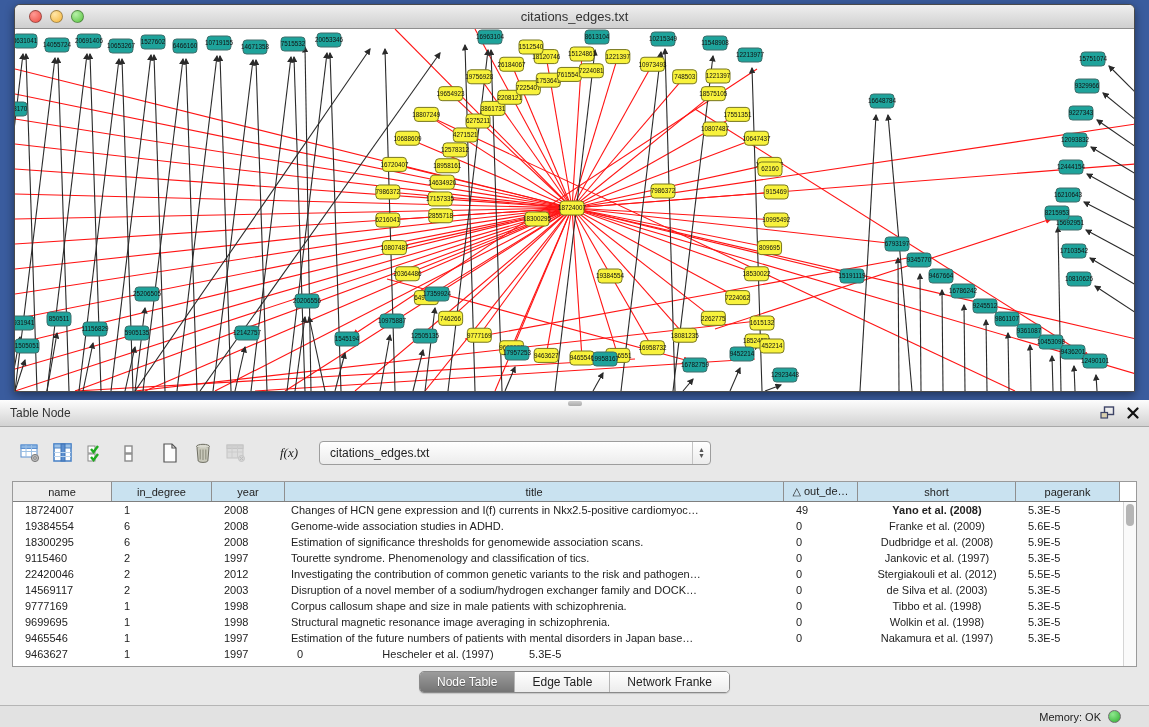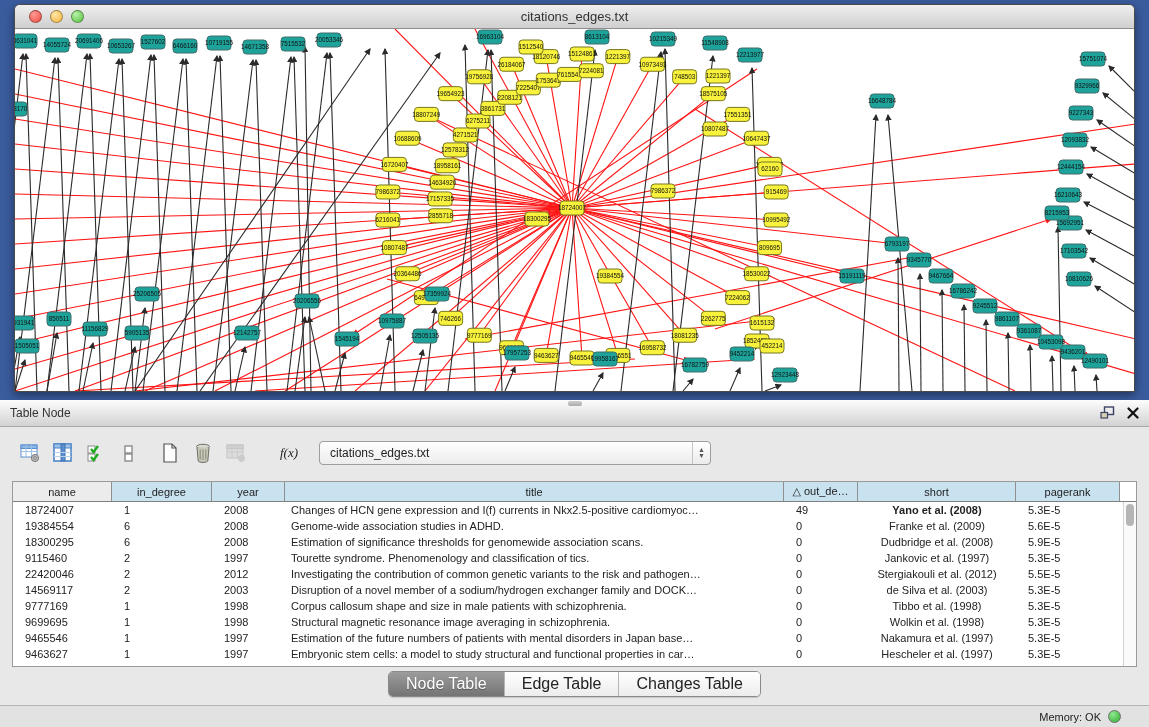--- a/index.html
+++ b/index.html
@@ -57,21 +57,21 @@
   .td.titlecol { padding-left:6px; }
   .td.center { text-align:center; }
   .vscroll { position:absolute; right:0; top:20px; bottom:0; width:13px; background:#fafafa;
     border-left:1px solid #d5d5d5; }
   .vthumb { position:absolute; left:2px; top:2px; width:8px; height:22px; border-radius:4px;
     background:#b5b5b5; }
 
   .tabs-row { display:flex; justify-content:center; margin-top:4px; }
   .tabs { display:inline-flex; border:1px solid #8a8a8a; border-radius:5px; overflow:hidden;
     background:#fff; box-shadow:0 1px 1px rgba(0,0,0,.15); }
-  .tab { font-size:16px; padding:3px 17px; color:#222; background:linear-gradient(#ffffff,#ececec);
+  .tab { font-size:12px; padding:3px 17px; color:#222; background:linear-gradient(#ffffff,#ececec);
     border-right:1px solid #b5b5b5; cursor:default; }
   .tab:last-child { border-right:none; }
   .tab.active { background:linear-gradient(#9c9c9c,#747474); color:#fff;
     text-shadow:0 1px 1px rgba(0,0,0,.35); }
 
   .statusbar { position:absolute; left:0; bottom:0; width:1149px; height:22px; background:#e2e2e2;
     border-top:1px solid #b5b5b5; display:flex; align-items:center; justify-content:flex-end;
     padding-right:28px; gap:7px; }
   .statusbar .mem { font-size:11px; color:#222; }
   .memdot { width:13px; height:13px; border-radius:50%; border:1px solid #6f6f6f;
@@ -656,36 +656,35 @@
           <div class="td left" style="width: 73px;">1997</div>
           <div class="td titlecol" style="width: 499px;">Estimation of the future numbers of patients with mental disorders in Japan base…</div>
           <div class="td left" style="width: 74px;">0</div>
           <div class="td center" style="width: 158px;">Nakamura et al. (1997)</div>
           <div class="td left" style="width: 104px;">5.3E-5</div>
         </div>
         <div class="trow">
           <div class="td left" style="width: 99px;">9463627</div>
           <div class="td left" style="width: 100px;">1</div>
           <div class="td left" style="width: 73px;">1997</div>
-          <div class="td titlecol" style="width: 499px;">Embryonic stem cells: a model to study structural and functional properties in car…</div>
           <div class="td left" style="width: 74px;">0</div>
           <div class="td center" style="width: 158px;">Hescheler et al. (1997)</div>
           <div class="td left" style="width: 104px;">5.3E-5</div>
         </div>
       </div>
     <div class="vscroll">
       <div class="vthumb"></div>
     </div>
   </div>
 
   <div class="tabs-row">
     <div class="tabs" id="tabs">
         <div class="tab active">Node Table</div>
         <div class="tab">Edge Table</div>
-        <div class="tab">Changes Table</div>
+        <div class="tab">Network Franke</div>
       </div>
   </div>
 
   <div class="statusbar">
     <span class="mem">Memory: OK</span>
     <span class="memdot"></span>
   </div>
 </div>
 
 </body></html>

